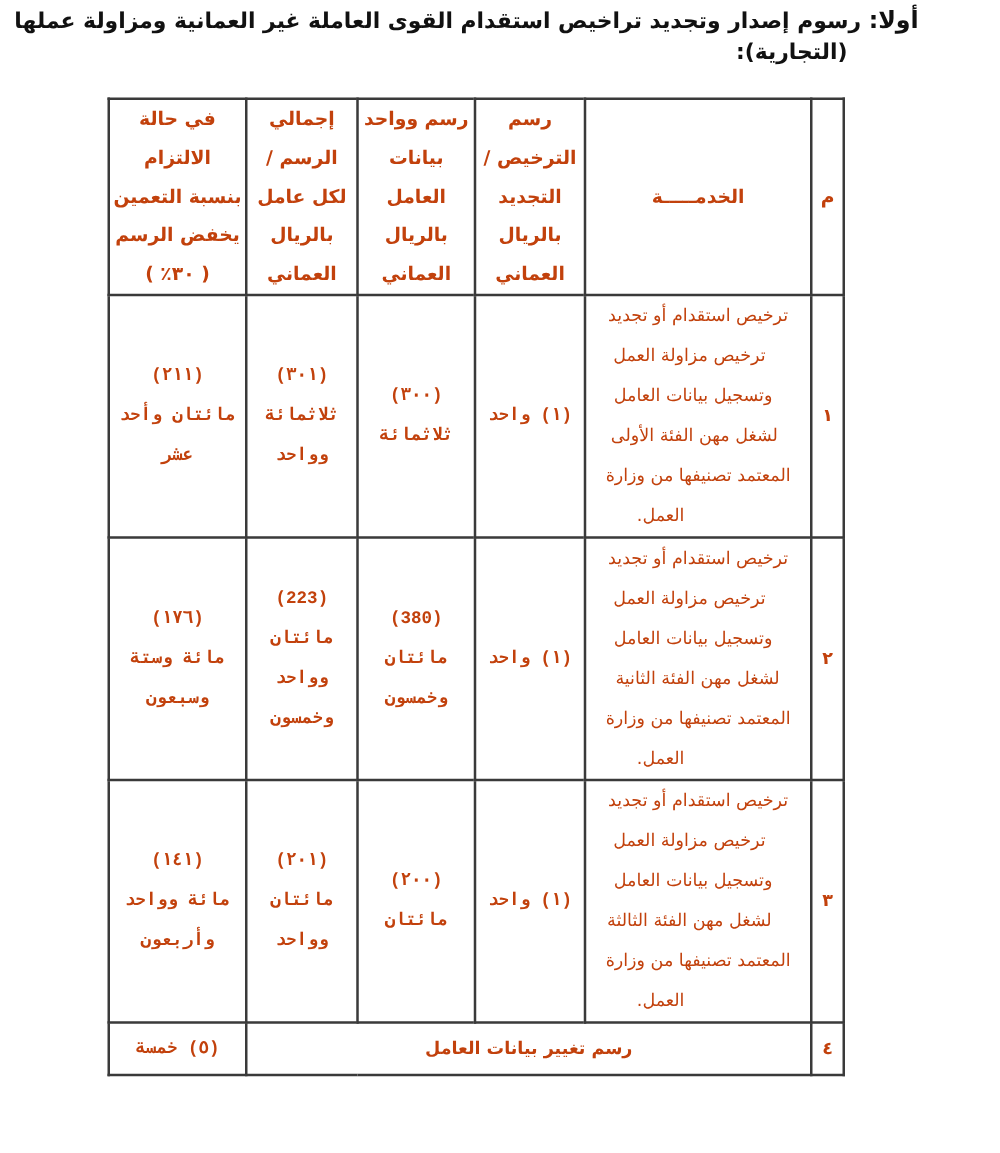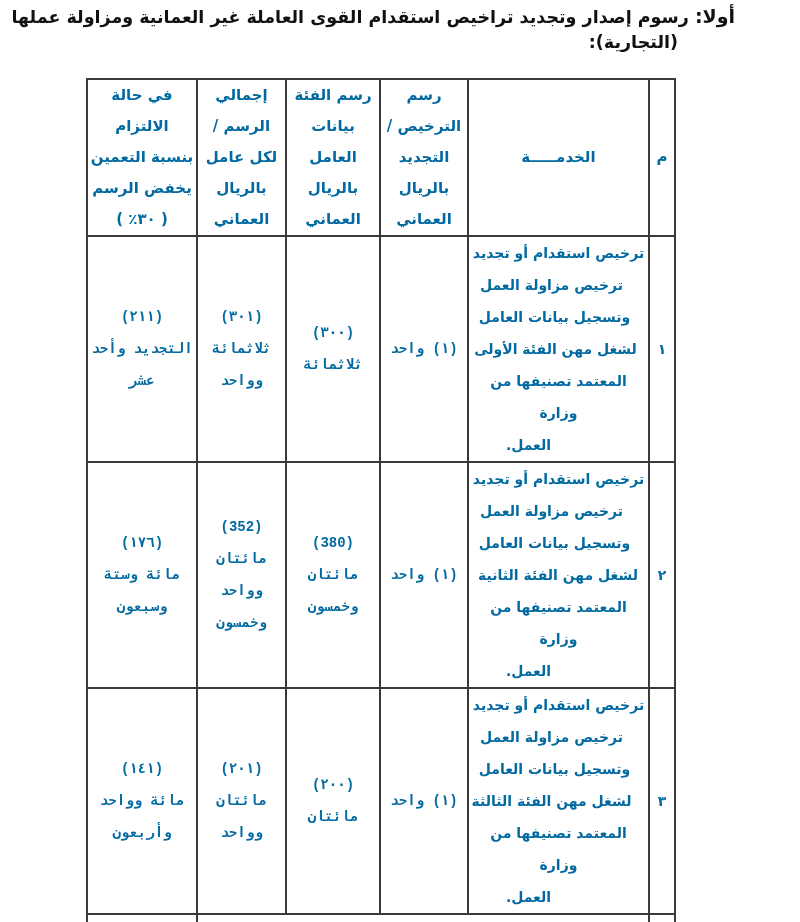--- a/index.html
+++ b/index.html
@@ -15,30 +15,30 @@
   .title-line1 .lead { font-weight:900; font-size:19px; }
   .title-line2 { top:28px; right:122px; font-size:17.5px; line-height:28px; white-space:nowrap; }
 
   table.fees {
     position:absolute; left:86px; top:78px;
     width:588px; border-collapse:collapse; direction:rtl;
     table-layout:fixed;
   }
   table.fees td, table.fees th {
     border:2px solid #3a3a3a; padding:0; text-align:center; vertical-align:middle;
-    font-size:14px; line-height:32px; color:#0369a1;
+    font-size:14px; line-height:32px; color:#c2410c;
   }
   table.fees th { font-weight:bold; font-size:15px; line-height:31px; }
   tr.head { height:157px; }
   tr.big { height:191px; }
   tr.big2 { height:192px; }
   tr.small { height:42px; }
   td.service {
     text-align:right; padding-right:6px; padding-left:6px;
-    font-size:14px; line-height:32px; font-weight:bold;
+    font-size:14px; line-height:32px; font-weight:normal;
   }
   td.service span { display:block; }
   td.num { font-size:14px; font-weight:bold; }
   .cell-lines span { display:block; }
   td.merged { font-size:14.5px; font-weight:bold; }
   .val { font-weight:bold;font-family:Liberation Mono, monospace; }
 </style>
 </head>
 <body>
 
@@ -59,21 +59,21 @@
     <th>م</th>
     <th>الخدمـــــة</th>
     <th class="cell-lines">
       <span>رسم</span>
       <span>الترخيص /</span>
       <span>التجديد</span>
       <span>بالريال</span>
       <span>العماني</span>
     </th>
     <th class="cell-lines">
-      <span>رسم الفئة</span>
+      <span>رسم وواحد</span>
       <span>بيانات</span>
       <span>العامل</span>
       <span>بالريال</span>
       <span>العماني</span>
     </th>
     <th class="cell-lines">
       <span>إجمالي</span>
       <span>الرسم /</span>
       <span>لكل عامل</span>
       <span>بالريال</span>
@@ -103,21 +103,21 @@
       <span>(٣٠٠)</span>
       <span>ثلاثمائة</span>
     </td>
     <td class="cell-lines val">
       <span>(٣٠١)</span>
       <span>ثلاثمائة</span>
       <span>وواحد</span>
     </td>
     <td class="cell-lines val">
       <span>(٢١١)</span>
-      <span>التجديد وأحد</span>
+      <span>مائتان وأحد</span>
       <span>عشر</span>
     </td>
   </tr>
 
   <tr class="big2">
     <td class="num">٢</td>
     <td class="service">
       <span>ترخيص استقدام أو تجديد</span>
       <span style="padding-right:14px">ترخيص مزاولة العمل</span>
       <span style="padding-right:8px">وتسجيل بيانات العامل</span>
@@ -125,21 +125,21 @@
       <span>المعتمد تصنيفها من وزارة</span>
       <span style="padding-right:60px">العمل.</span>
     </td>
     <td class="val">(١) واحد</td>
     <td class="cell-lines val">
       <span>(380)</span>
       <span>مائتان</span>
       <span>وخمسون</span>
     </td>
     <td class="cell-lines val">
-      <span>(352)</span>
+      <span>(223)</span>
       <span>مائتان وواحد</span>
       <span>وخمسون</span>
     </td>
     <td class="cell-lines val">
       <span>(١٧٦)</span>
       <span>مائة وستة</span>
       <span>وسبعون</span>
     </td>
   </tr>
 

